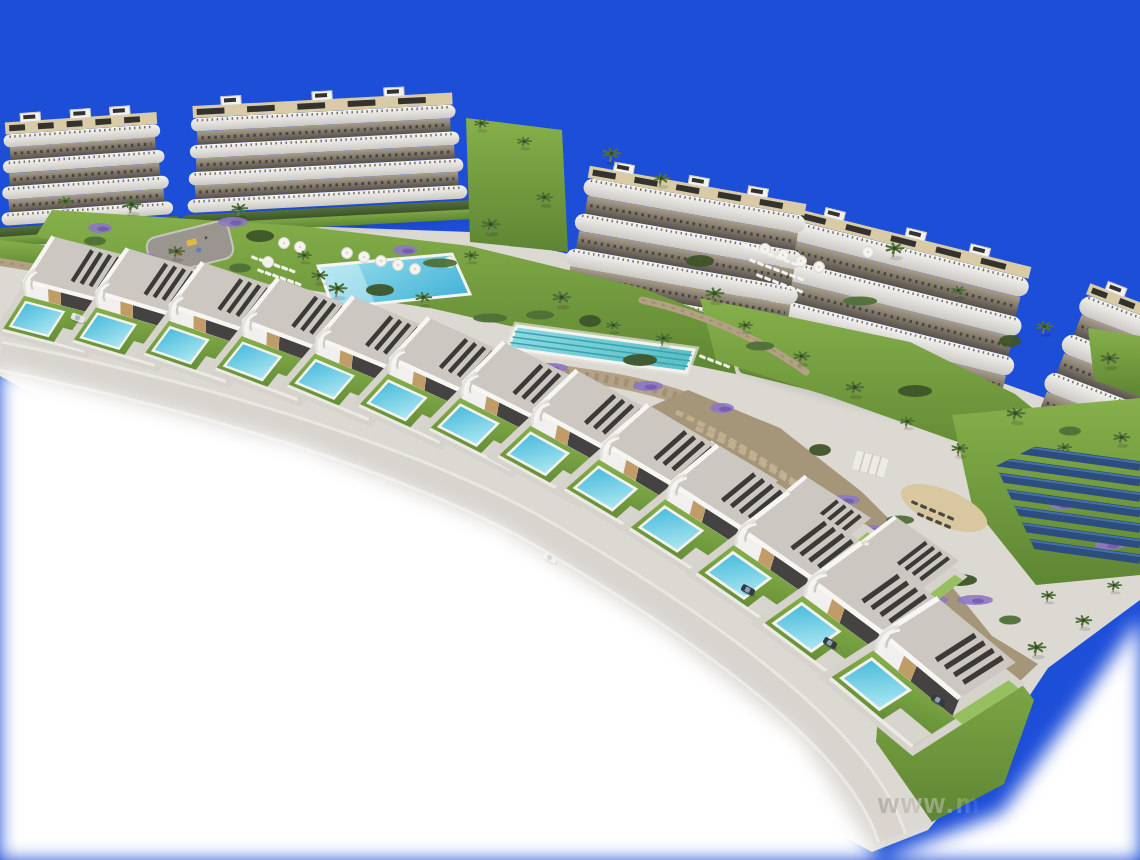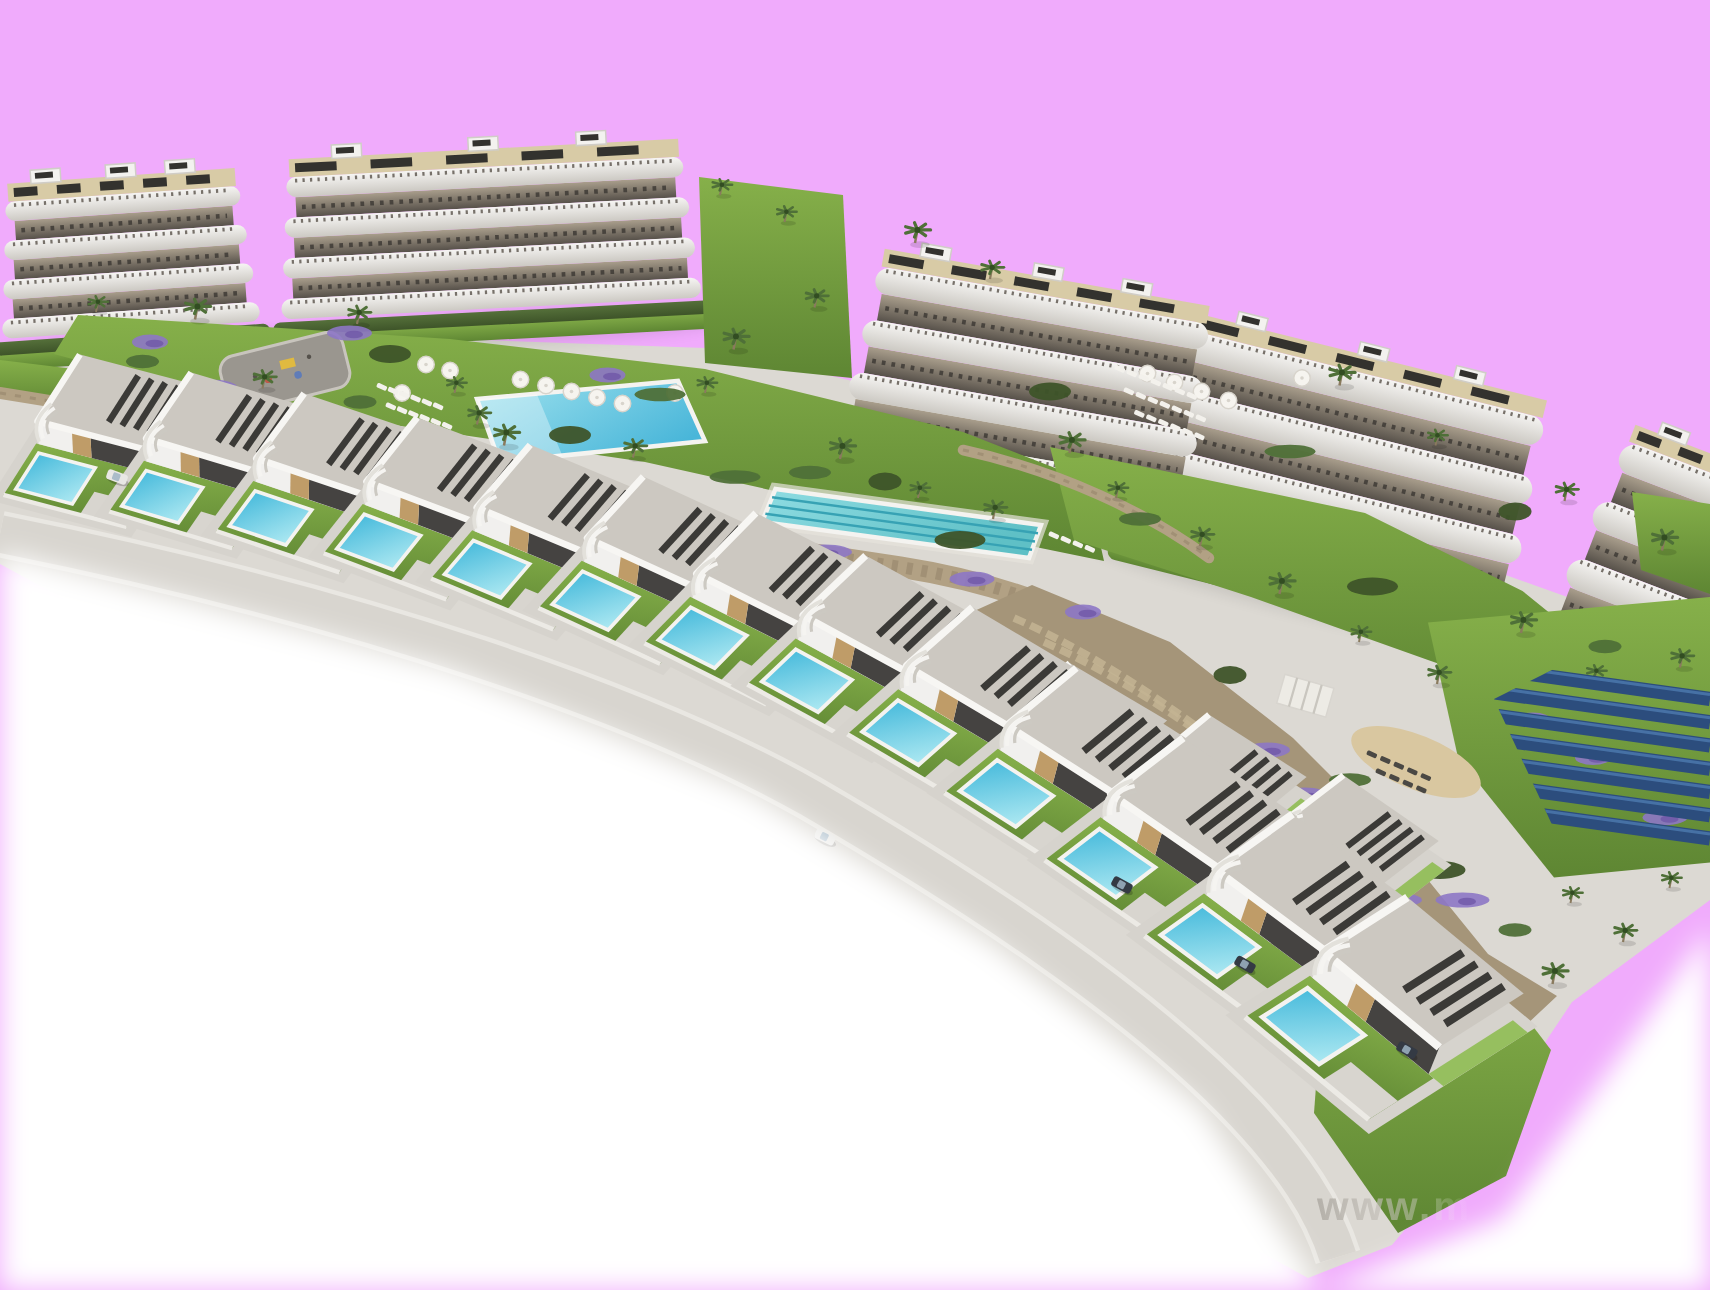--- a/index.html
+++ b/index.html
@@ -1,16 +1,16 @@
 <!DOCTYPE html>
 <html><head>
 <meta charset="utf-8">
 <style>
   html,body{margin:0;padding:0;background:#ffffff;}
-  .stage{position:relative;width:1140px;height:860px;background:#f0abfc;overflow:hidden;
+  .stage{position:relative;width:1140px;height:860px;background:#1d4ed8;overflow:hidden;
          font-family:"Liberation Sans", sans-serif;}
   svg{display:block;}
   text.wm{font-family:"Liberation Sans", sans-serif;font-weight:bold;letter-spacing:2px;}
 </style>
 </head>
 <body>
 
 <div class="stage">
   <svg id="scene" width="1140" height="860" viewBox="0 0 1140 860" role="img">
     <defs>

